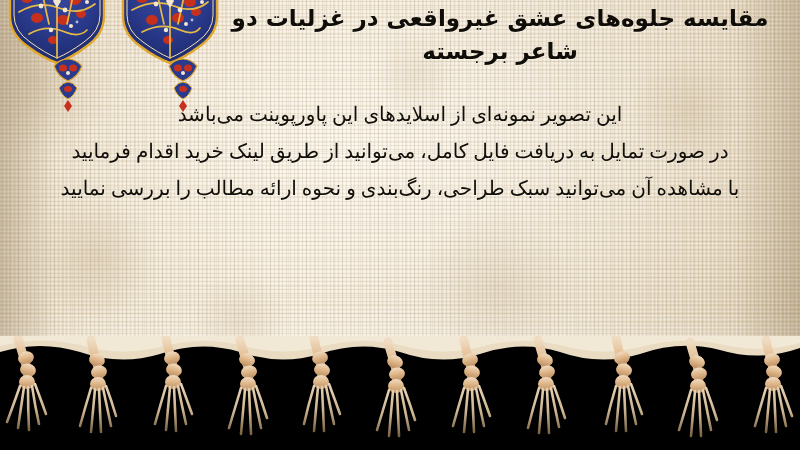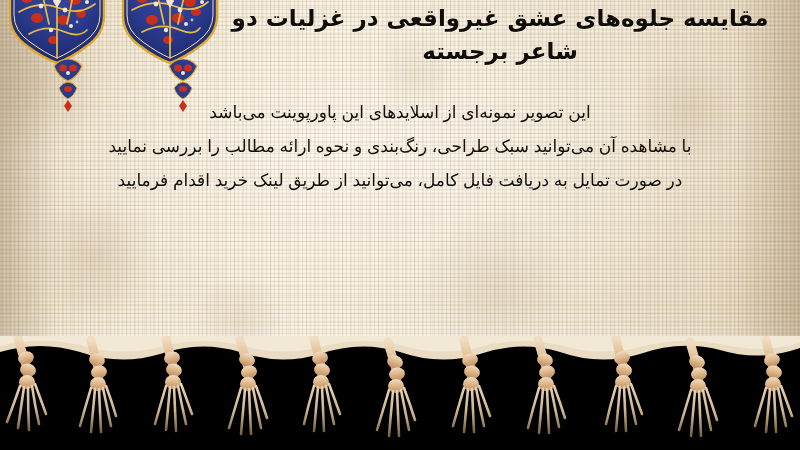--- a/index.html
+++ b/index.html
@@ -139,22 +139,22 @@
 
   .body-block {
     position: absolute;
     top: 104px;
     right: 24px;
     width: 752px;
     text-align: center;
     color: #120e08;
   }
   .body-line {
-    font-family: Liberation Sans, sans-serif;
-    font-size: 17px;
+    font-family: Liberation Serif, serif;
+    font-size: 20px;
     font-weight: normal;
     line-height: 1.0;
     margin-bottom: 17px;
     white-space: nowrap;
     text-shadow: 0 1px 0 rgba(255,255,255,0.30);
   }
 
   
   .fringe {
     position: absolute;
@@ -335,22 +335,22 @@
   </div>
 
   <div class="text-layer">
 
     <div class="title">
       <div>مقایسه جلوه‌های عشق غیرواقعی در غزلیات دو شاعر برجسته</div>
     </div>
 
     <div class="body-block">
       <div class="body-line">این تصویر نمونه‌ای از اسلایدهای این پاورپوینت می‌باشد</div>
+      <div class="body-line">در صورت تمایل به دریافت فایل کامل، می‌توانید از طریق لینک خرید اقدام فرمایید</div>
       <div class="body-line">با مشاهده آن می‌توانید سبک طراحی، رنگ‌بندی و نحوه ارائه مطالب را بررسی نمایید</div>
-      <div class="body-line">در صورت تمایل به دریافت فایل کامل، می‌توانید از طریق لینک خرید اقدام فرمایید</div>
     </div>
 
   </div>
 
   <div class="fringe">
     <svg class="fringe-svg" width="800" height="114" viewBox="0 0 800 114">
       <defs>
         <linearGradient id="cordG" x1="0" y1="0" x2="0" y2="1">
           <stop offset="0%" stop-color="#f0dcc2"></stop>
           <stop offset="45%" stop-color="#e0b98c"></stop>

